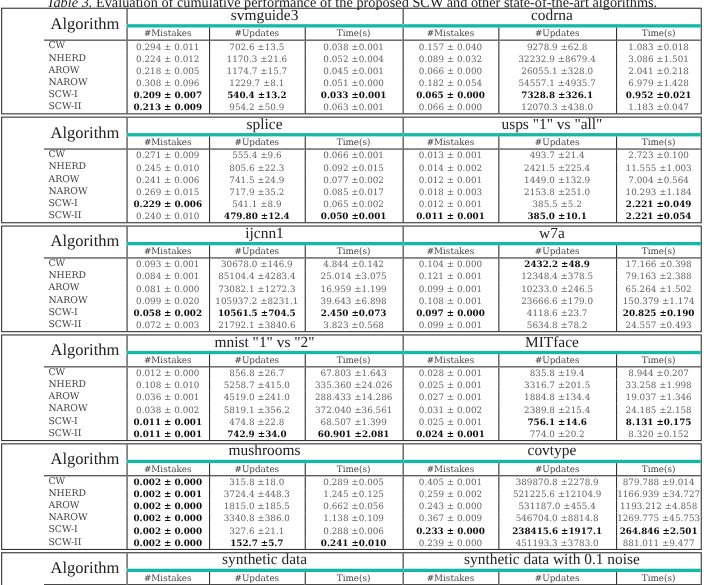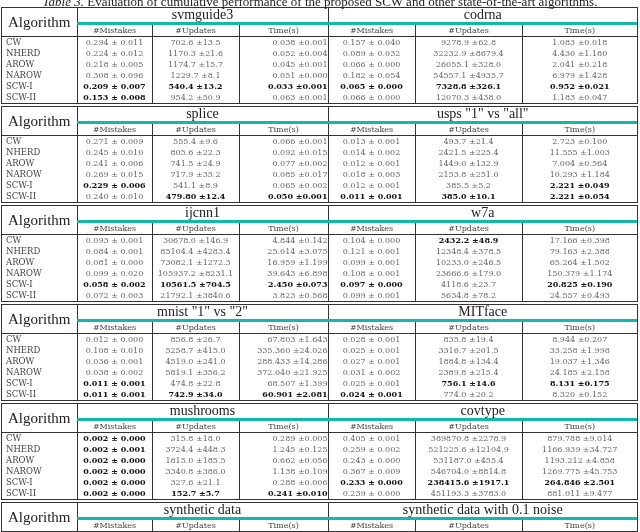--- a/index.html
+++ b/index.html
@@ -1,31 +1,31 @@
 <!DOCTYPE html>
 <html><head>
 <meta charset="utf-8">
 <style>
   html, body { margin:0; padding:0; background:#fff; }
   body { width:640px; height:532px; overflow:hidden; font-family:"DejaVu Serif", serif; color:#222; }
   .caption { font-family:"Liberation Serif", serif; font-size:13px; text-align:center; height:10px; line-height:10px; margin-top:-3px; white-space:nowrap; }
   .caption .lbl { font-style:italic; }
-  .block { margin:0 2px 0 1px; border:1.5px solid #333; margin-bottom:2px; }
+  .block { margin:0 2px 0 1px; border:1.5px solid #333; margin-bottom:2px;padding-left:38px; }
   table { border-collapse:collapse; width:100%; table-layout:fixed; }
   td, th { padding:0; text-align:center; white-space:nowrap; overflow:hidden; }
   .algo-h { font-family:"Liberation Serif", serif; font-size:15px; font-weight:normal; width:75px; border-right:1.5px solid #333; }
   .ds { font-family:Liberation Serif, serif; font-size:14px; font-weight:normal; height:14px; line-height:14px; border-bottom:3px solid #14b8a6; }
   .ds.left { border-right:1.5px solid #333; }
   .sub { font-size:8px; color:#444; height:11px; line-height:11px; font-weight:normal; border-right:1px solid #333; }
   .sub.last { border-right:none; }
   .sub.mid { border-right:1.5px solid #333; }
   .hdr-sep td { border-top:1.5px solid #333; height:0; padding:0; }
   .row td { font-size:8px; height:11px; line-height:11px; color:#666; border-right:1px solid #333; }
   .row td.name { text-align:left; padding-left:4px; color:#444; font-size:8.5px; border-right:1.5px solid #333; }
-  .row td.mid { border-right:1.5px solid #333;text-align:right; }
+  .row td.mid { border-right:1.5px solid #333; }
   .row td.last { border-right:none; }
   .row td.b { font-weight:bold; color:#111;margin-left:28px; }
 </style>
 </head>
 <body>
 
 <div class="caption">
   <span class="lbl">Table 3.</span><span> Evaluation of cumulative performance of the proposed SCW and other state-of-the-art algorithms.</span>
 </div>
 
@@ -67,21 +67,21 @@
             <td class="">9278.9 ±62.8</td>
             <td class="last">1.083 ±0.018</td>
           </tr>
           <tr class="row">
             <td class="name">NHERD</td>
             <td class="">0.224 ± 0.012</td>
             <td class="">1170.3 ±21.6</td>
             <td class="mid">0.052 ±0.004</td>
             <td class="">0.089 ± 0.032</td>
             <td class="">32232.9 ±8679.4</td>
-            <td class="last">4.430 ±1.180</td>
+            <td class="last">3.086 ±1.501</td>
           </tr>
           <tr class="row">
             <td class="name">AROW</td>
             <td class="">0.218 ± 0.005</td>
             <td class="">1174.7 ±15.7</td>
             <td class="mid">0.045 ±0.001</td>
             <td class="">0.066 ± 0.000</td>
             <td class="">26055.1 ±328.0</td>
             <td class="last">2.041 ±0.218</td>
           </tr>
@@ -98,21 +98,21 @@
             <td class="name">SCW-I</td>
             <td class="b">0.209 ± 0.007</td>
             <td class="b">540.4 ±13.2</td>
             <td class="b mid">0.033 ±0.001</td>
             <td class="b">0.065 ± 0.000</td>
             <td class="b">7328.8 ±326.1</td>
             <td class="b last">0.952 ±0.021</td>
           </tr>
           <tr class="row">
             <td class="name">SCW-II</td>
-            <td class="b">0.153 ± 0.008</td>
+            <td class="b">0.213 ± 0.009</td>
             <td class="">954.2 ±50.9</td>
             <td class="mid">0.063 ±0.001</td>
             <td class="">0.066 ± 0.000</td>
             <td class="">12070.3 ±438.0</td>
             <td class="last">1.183 ±0.047</td>
           </tr>
         </tbody>
       </table>
     </div>
     <div class="block">
@@ -337,21 +337,21 @@
             <td class="">4519.0 ±241.0</td>
             <td class="mid">288.433 ±14.286</td>
             <td class="">0.027 ± 0.001</td>
             <td class="">1884.8 ±134.4</td>
             <td class="last">19.037 ±1.346</td>
           </tr>
           <tr class="row">
             <td class="name">NAROW</td>
             <td class="">0.038 ± 0.002</td>
             <td class="">5819.1 ±356.2</td>
-            <td class="mid">372.040 ±21.925</td>
+            <td class="mid">372.040 ±36.561</td>
             <td class="">0.031 ± 0.002</td>
             <td class="">2389.8 ±215.4</td>
             <td class="last">24.185 ±2.158</td>
           </tr>
           <tr class="row">
             <td class="name">SCW-I</td>
             <td class="b">0.011 ± 0.001</td>
             <td class="">474.8 ±22.8</td>
             <td class="mid">68.507 ±1.399</td>
             <td class="">0.025 ± 0.001</td>

